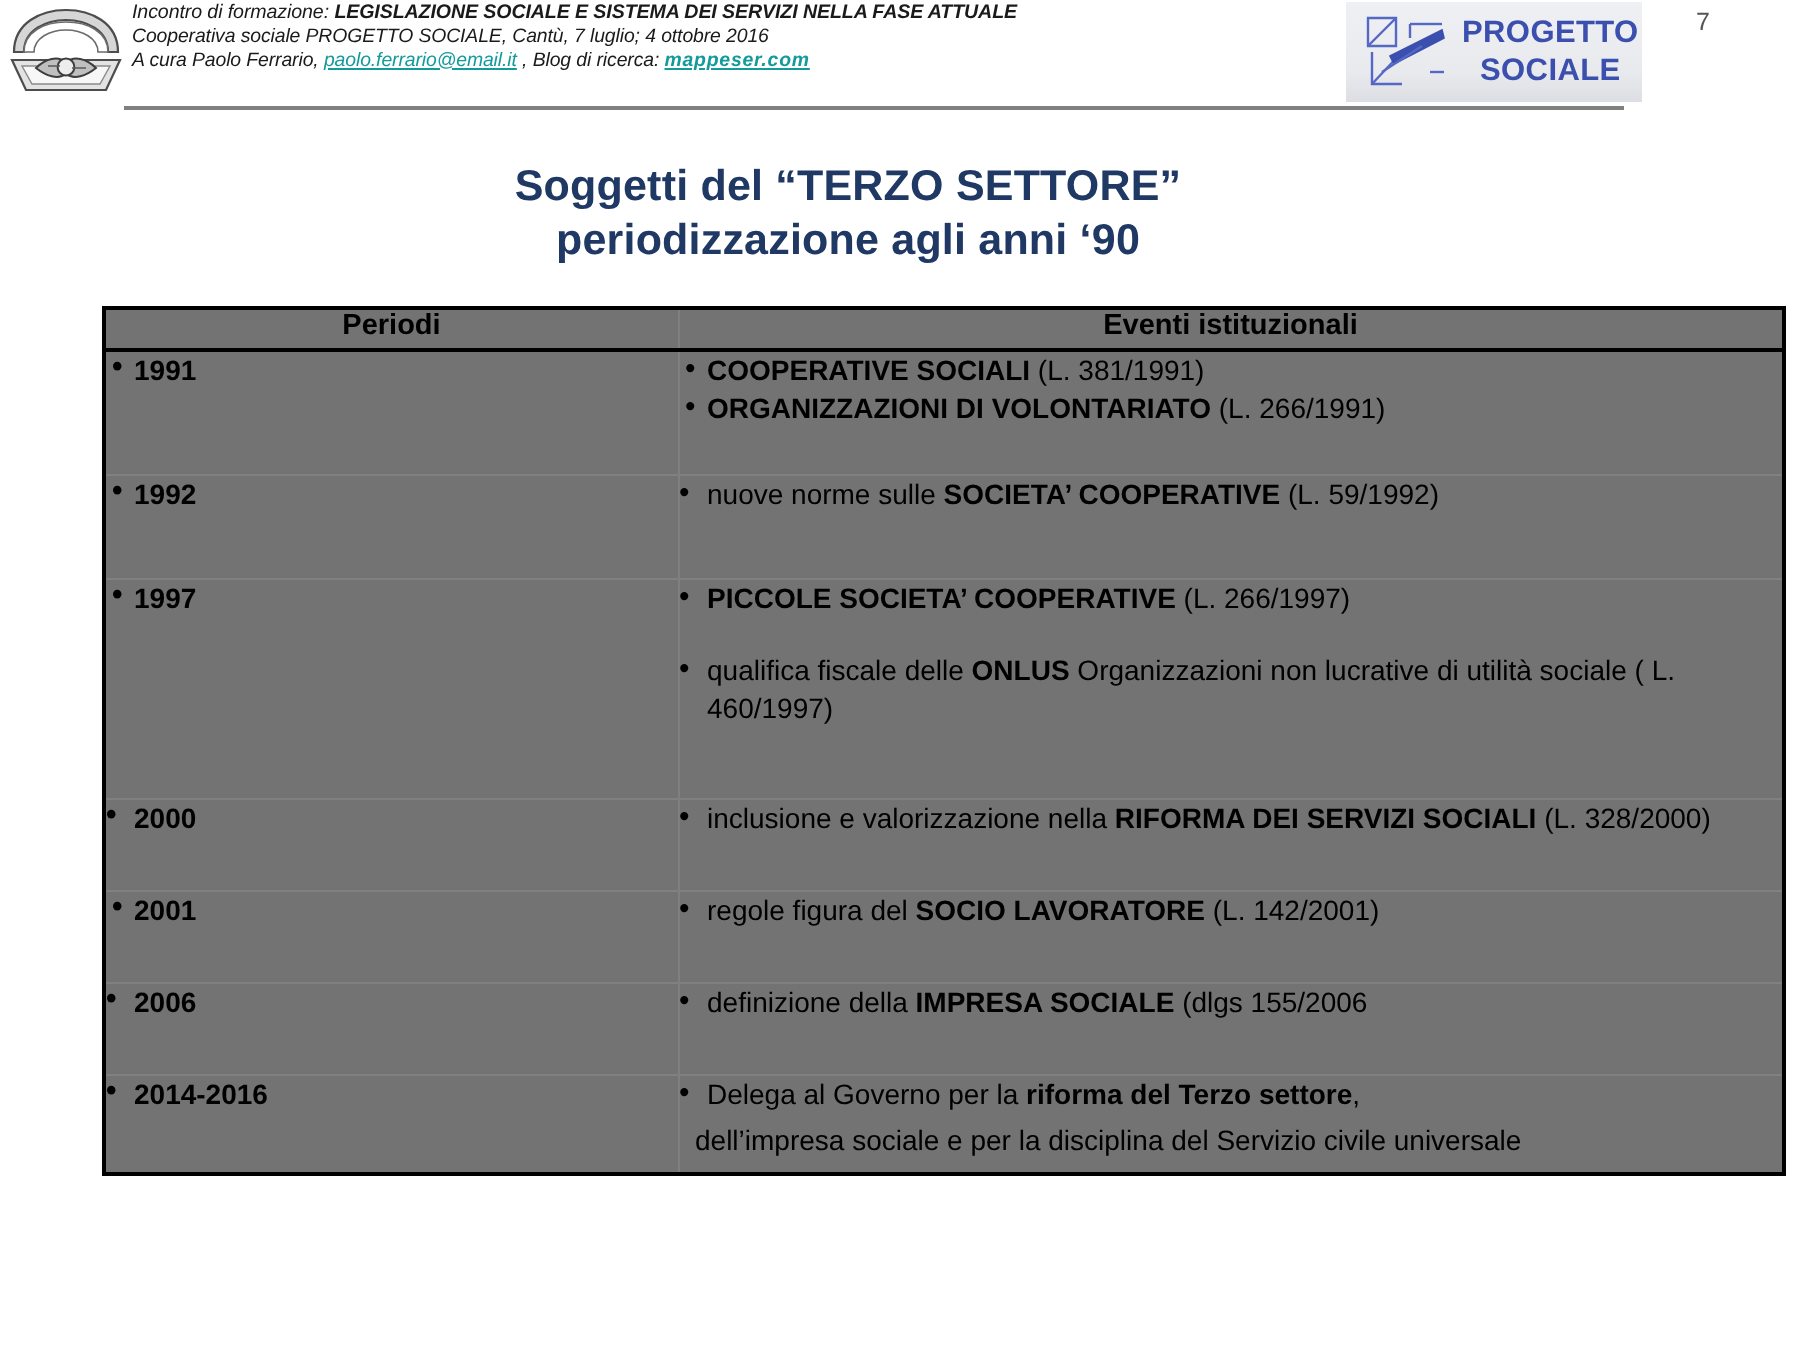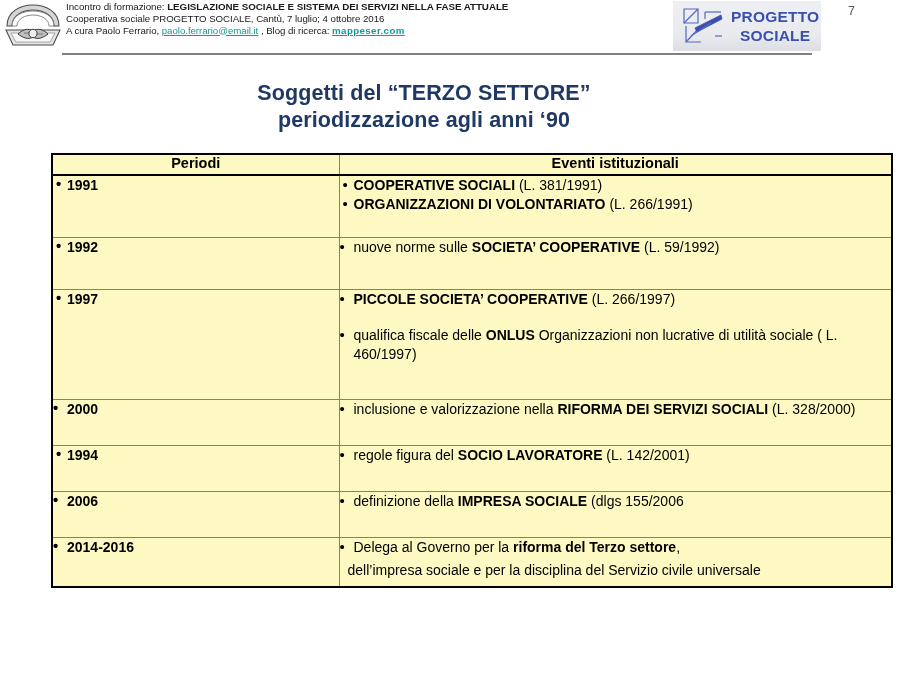--- a/index.html
+++ b/index.html
@@ -37,20 +37,21 @@
     left: 66px;
     top: 1px;
     width: 600px;
     line-height: 11.5px;
   }
   .hdr-line {
     font-size: 9.6px;
     color: #1a1a1a;
     white-space: normal;
     letter-spacing: -0.05px;
+    font-style: italic;
   }
   .hdr-line1 {
     font-size: 9.8px;
     line-height: 11px;
   }
   .hdr-line1 .bold {
     font-weight: bold;
   }
   .hdr-line2 {
     font-size: 9.7px;
@@ -136,21 +137,21 @@
     top: 153px;
     width: 842px;
     border-collapse: collapse;
     table-layout: fixed;
     background: #ffffff;
   }
   .tbl td, .tbl th {
     border: 1px solid #808080;
     vertical-align: top;
     padding: 0;
-    background: #fef9c3;
+    background: #737373;
   }
   .tbl {
     border: 2px solid #000000;
   }
   .col-period { width: 287px; }
   .col-event  { width: 553px; }
 
   .th-cell {
     text-align: center;
     font-size: 14.5px;
@@ -293,21 +294,21 @@
       <tr style="height: 46px;">
         <td class="period-cell">
           <div class="bul">2000</div>
         </td>
         <td class="event-cell">
           <div class="bul ln"><span>inclusione e valorizzazione  nella </span><span class="b">RIFORMA DEI SERVIZI SOCIALI</span><span> (L. 328/2000)</span></div>
         </td>
       </tr>
       <tr style="height: 46px;">
         <td class="period-cell">
-          <div class="bul bul-wide">1994</div>
+          <div class="bul bul-wide">2001</div>
         </td>
         <td class="event-cell">
           <div class="bul ln"><span>regole figura del </span><span class="b">SOCIO LAVORATORE</span><span> (L. 142/2001)</span></div>
         </td>
       </tr>
       <tr style="height: 46px;">
         <td class="period-cell">
           <div class="bul">2006</div>
         </td>
         <td class="event-cell">

